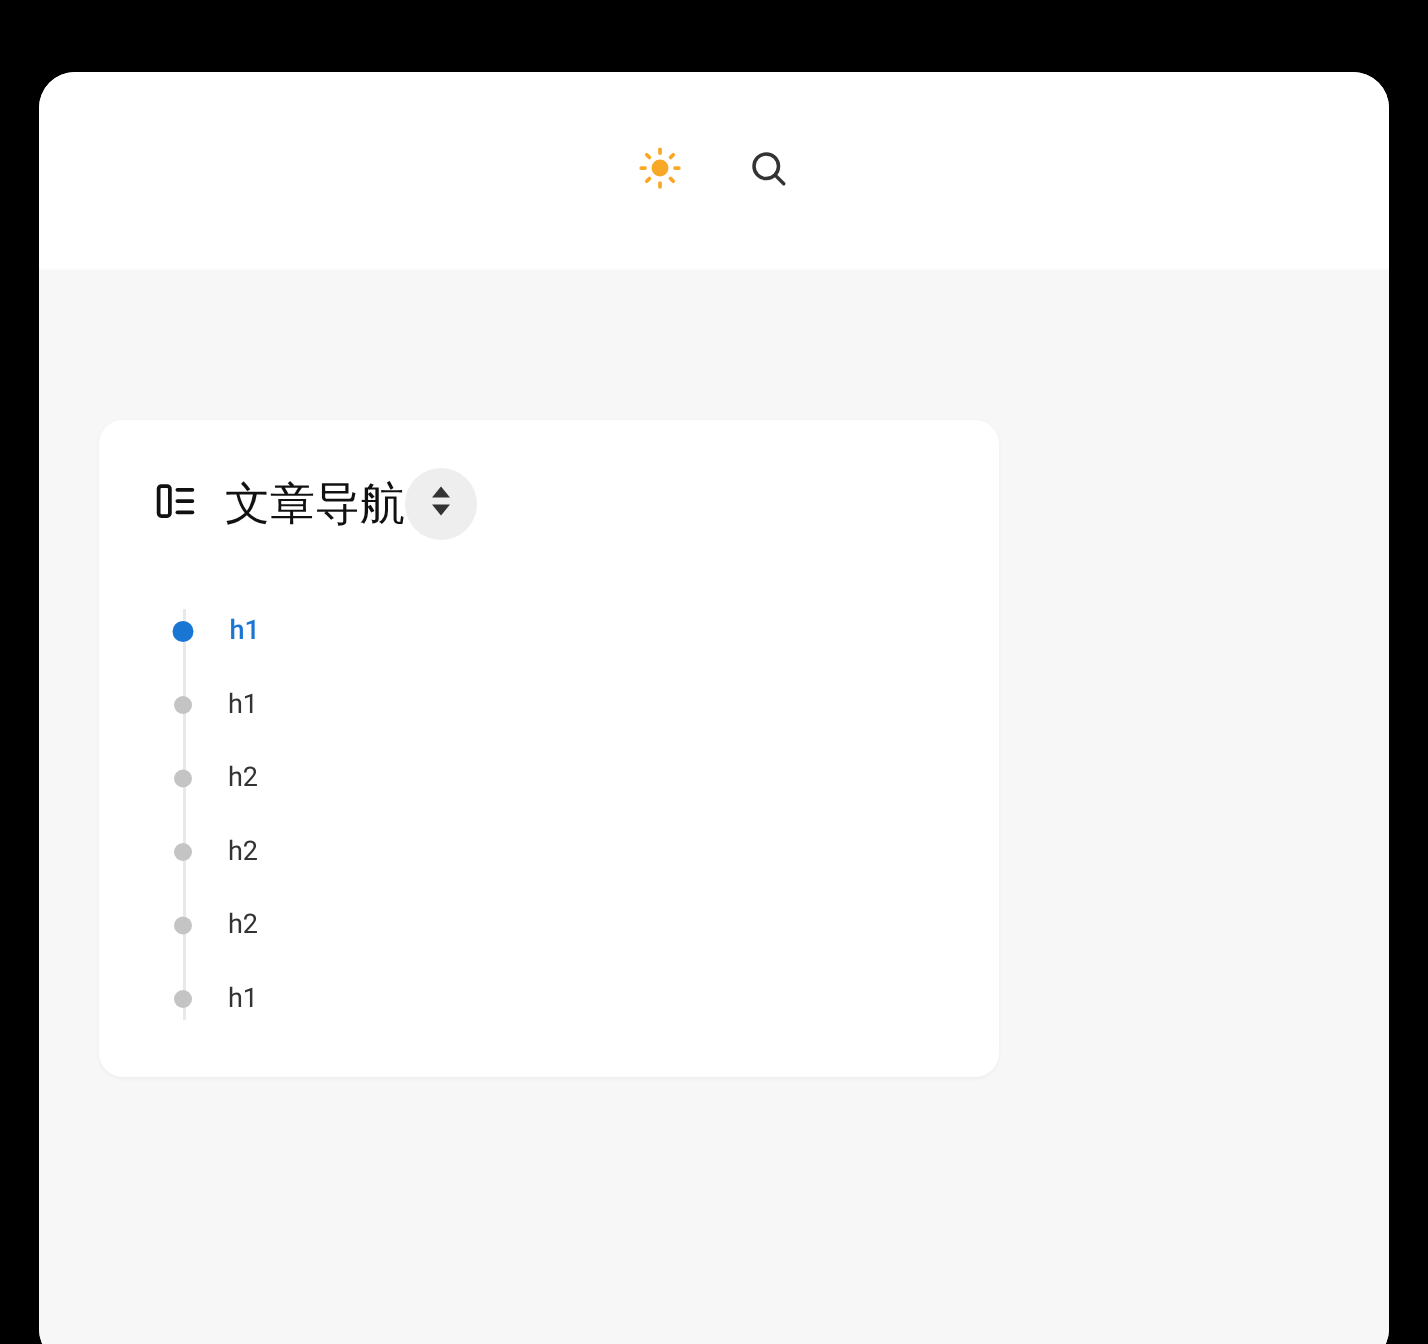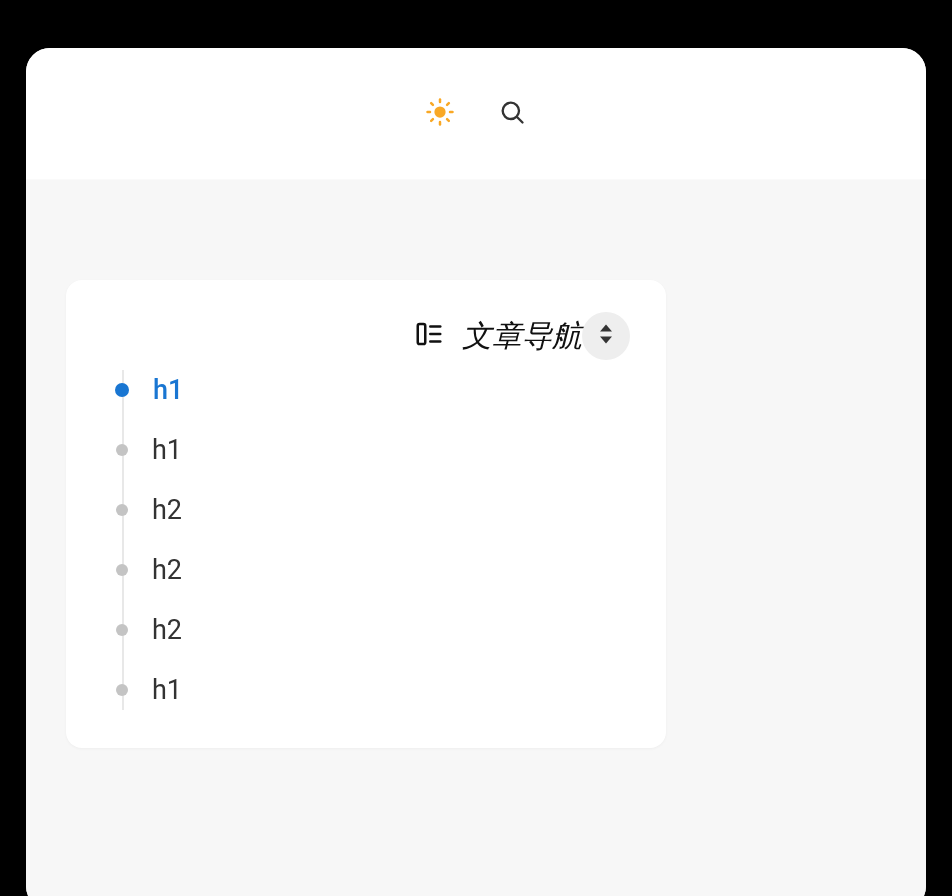--- a/index.html
+++ b/index.html
@@ -56,22 +56,22 @@
       background: #fff;
       border-radius: 16px;
       width: 600px;
       padding: 32px 36px 28px;
       box-shadow: 0 1px 3px rgba(0,0,0,0.04);
     }
     
     .nav-header {
       display: flex;
       align-items: center;
-      justify-content: flex-end;
-      font-style: italic;
+      justify-content: flex-start;
+      margin-bottom: 36px;
     }
     
     .nav-title-wrap {
       display: flex;
       align-items: center;
       gap: 18px;
     }
     
     .nav-title {
       font-size: 30px;
@@ -123,21 +123,21 @@
     }
     
     .nav-item.active .nav-dot {
       background: #1976d2;
       width: 14px;
       height: 14px;
       margin-left: -1px;
     }
     
     .nav-label {
-      font-size: 27px;
+      font-size: 18px;
       color: #333;
     }
     
     .nav-item.active .nav-label {
       color: #1976d2;
       font-weight: 500;
     }
   </style>
 </head>
 <body>

